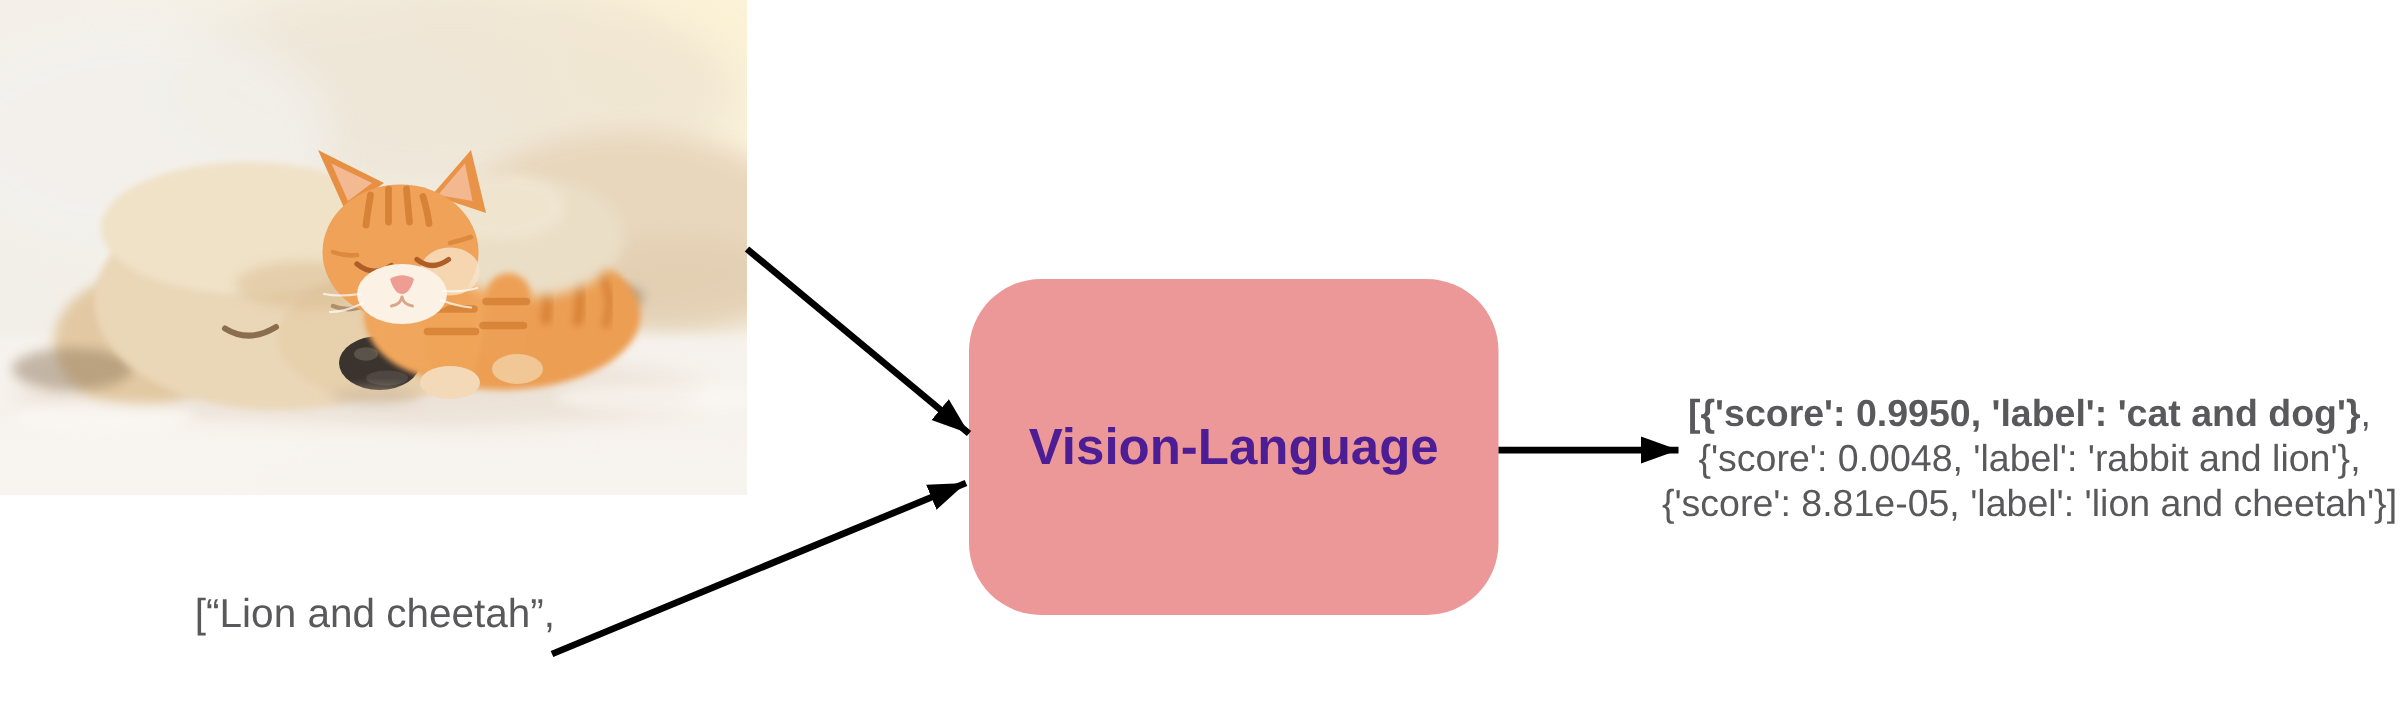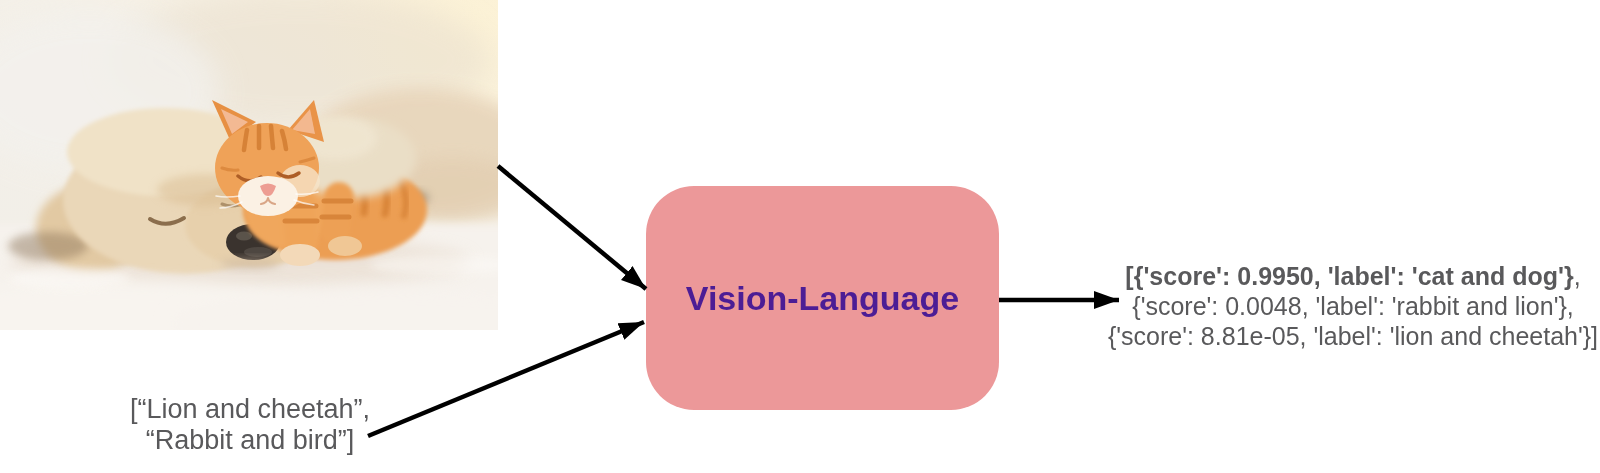--- a/index.html
+++ b/index.html
@@ -156,21 +156,20 @@
 
       <ellipse cx="120" cy="320" rx="220" ry="38" fill="#F8F4EF" filter="url(#b8)"></ellipse>
       <ellipse cx="390" cy="324" rx="220" ry="34" fill="#F7F3EE" filter="url(#b8)"></ellipse>
       <ellipse cx="70" cy="278" rx="60" ry="10" fill="#FDFBF8" opacity="0.6" filter="url(#b4)"></ellipse>
       <ellipse cx="440" cy="265" rx="70" ry="10" fill="#FDFBF8" opacity="0.5" filter="url(#b4)"></ellipse>
     </svg>
   </div>
 
   <div class="candidate-labels">
     <div>[“Lion and cheetah”,</div>
-    <div>“Rabbit and bird”]</div>
   </div>
 
   <div class="model-box">
     <div class="box-line">Vision-Language</div>
   </div>
 
   <div class="output-text">
     <div><span class="bold">[{'score': 0.9950, 'label': 'cat and dog'}</span><span>,</span></div>
     <div>{'score': 0.0048, 'label': 'rabbit and lion'},</div>
     <div>{'score': 8.81e-05, 'label': 'lion and cheetah'}]</div>

